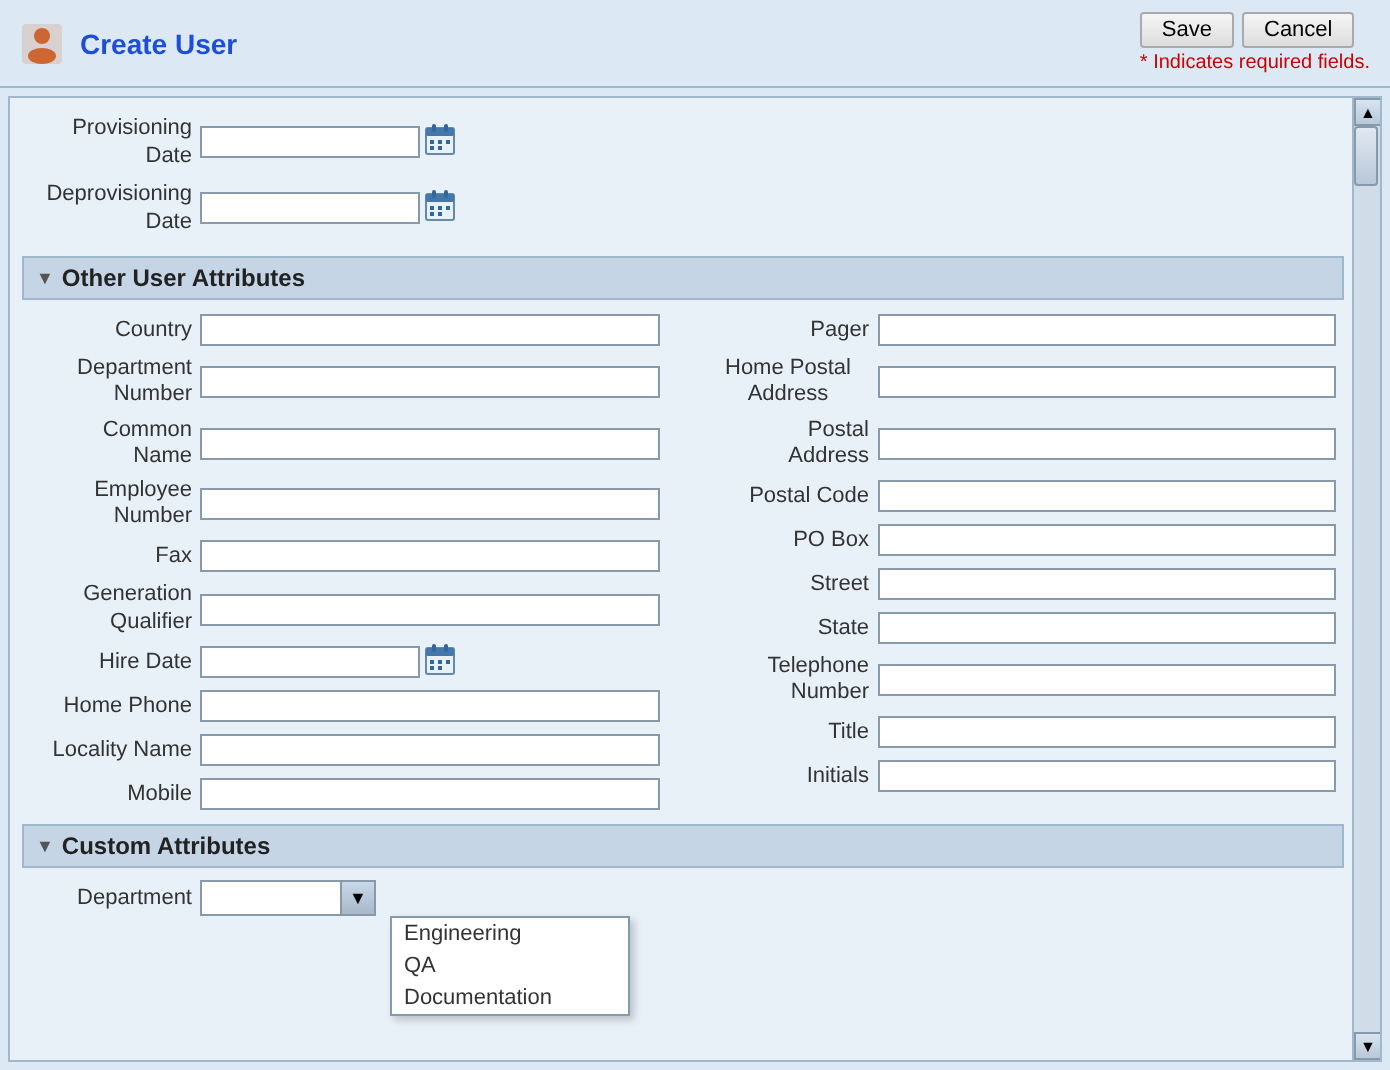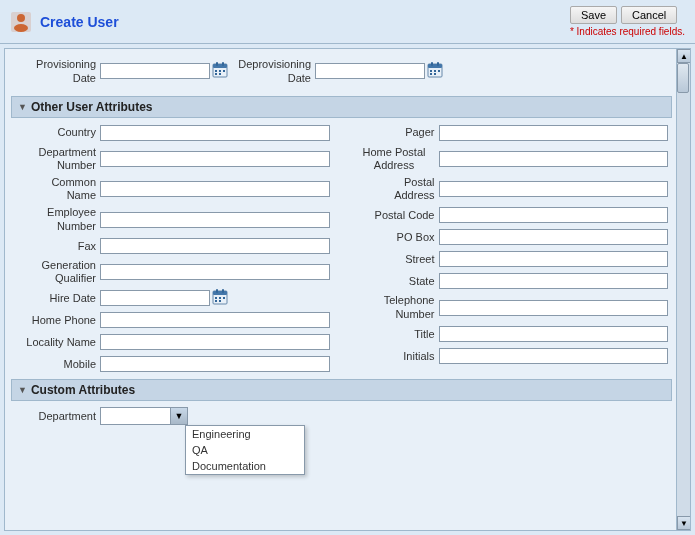--- a/index.html
+++ b/index.html
@@ -230,40 +230,40 @@
       display: flex;
       align-items: center;
       justify-content: center;
       font-size: 9px;
       cursor: pointer;
     }
 
     
     .dropdown-popup {
       position: absolute;
-      left: 85px;
+      left: 95px;
       top: 18px;
       width: 120px;
       background: white;
       border: 1px solid #8899aa;
       z-index: 100;
       box-shadow: 2px 2px 4px rgba(0,0,0,0.2);
     }
     .dropdown-item {
       padding: 2px 6px;
       cursor: pointer;
       font-size: 11px;
       color: #333;
     }
 
     
     .top-fields {
       padding: 2px 4px 4px;
       display: flex;
-      flex-direction: row;
+      flex-direction: column;
       gap: 2px;
     }
   </style>
 </head>
 <body>
 
 <div class="title-bar">
   <div class="title-left">
 
     <svg class="title-icon" viewBox="0 0 22 22">

